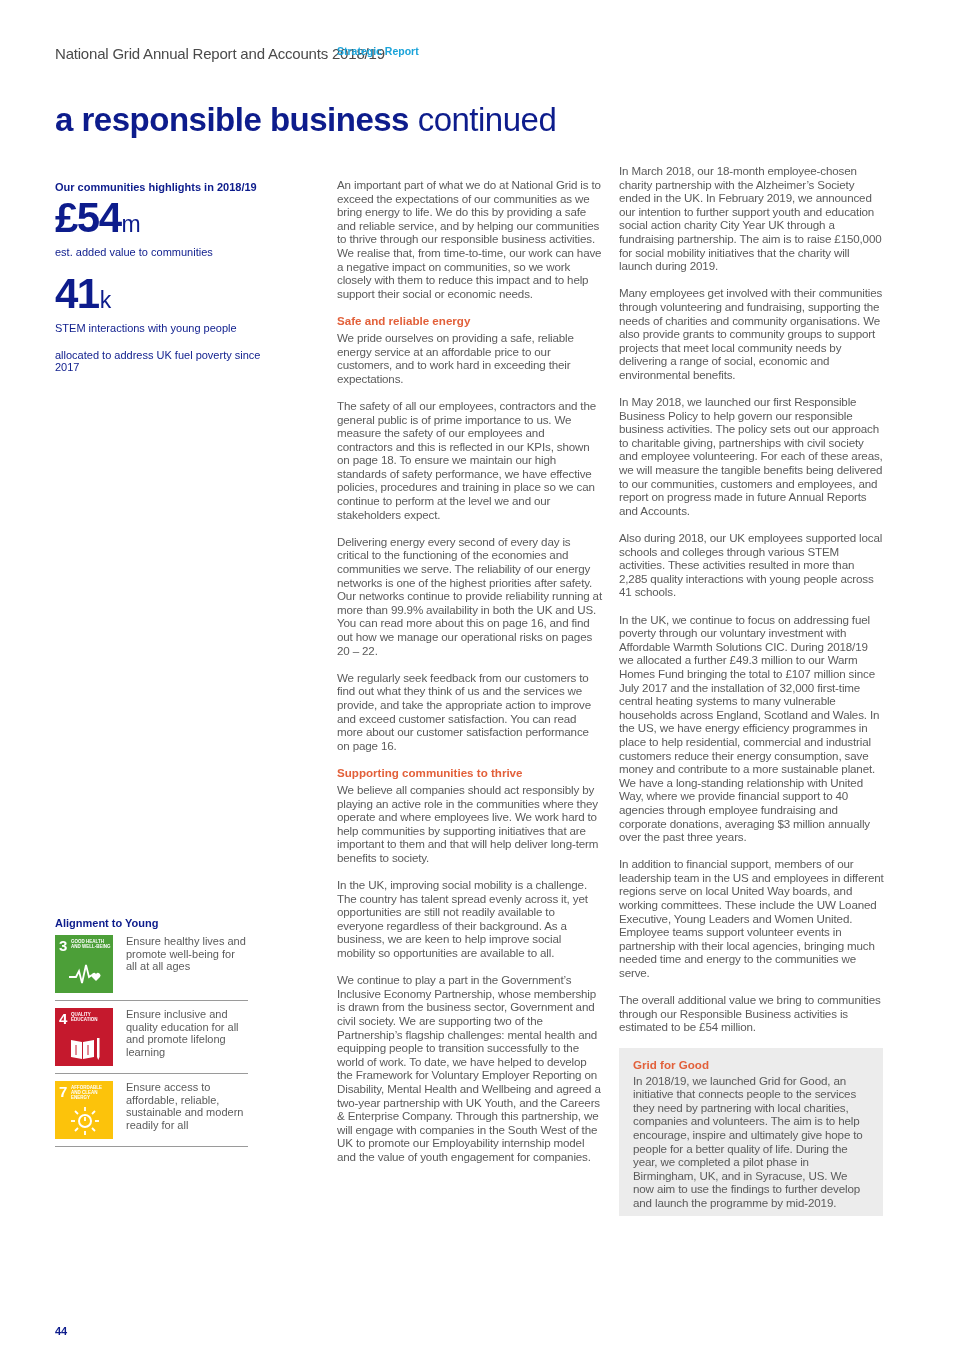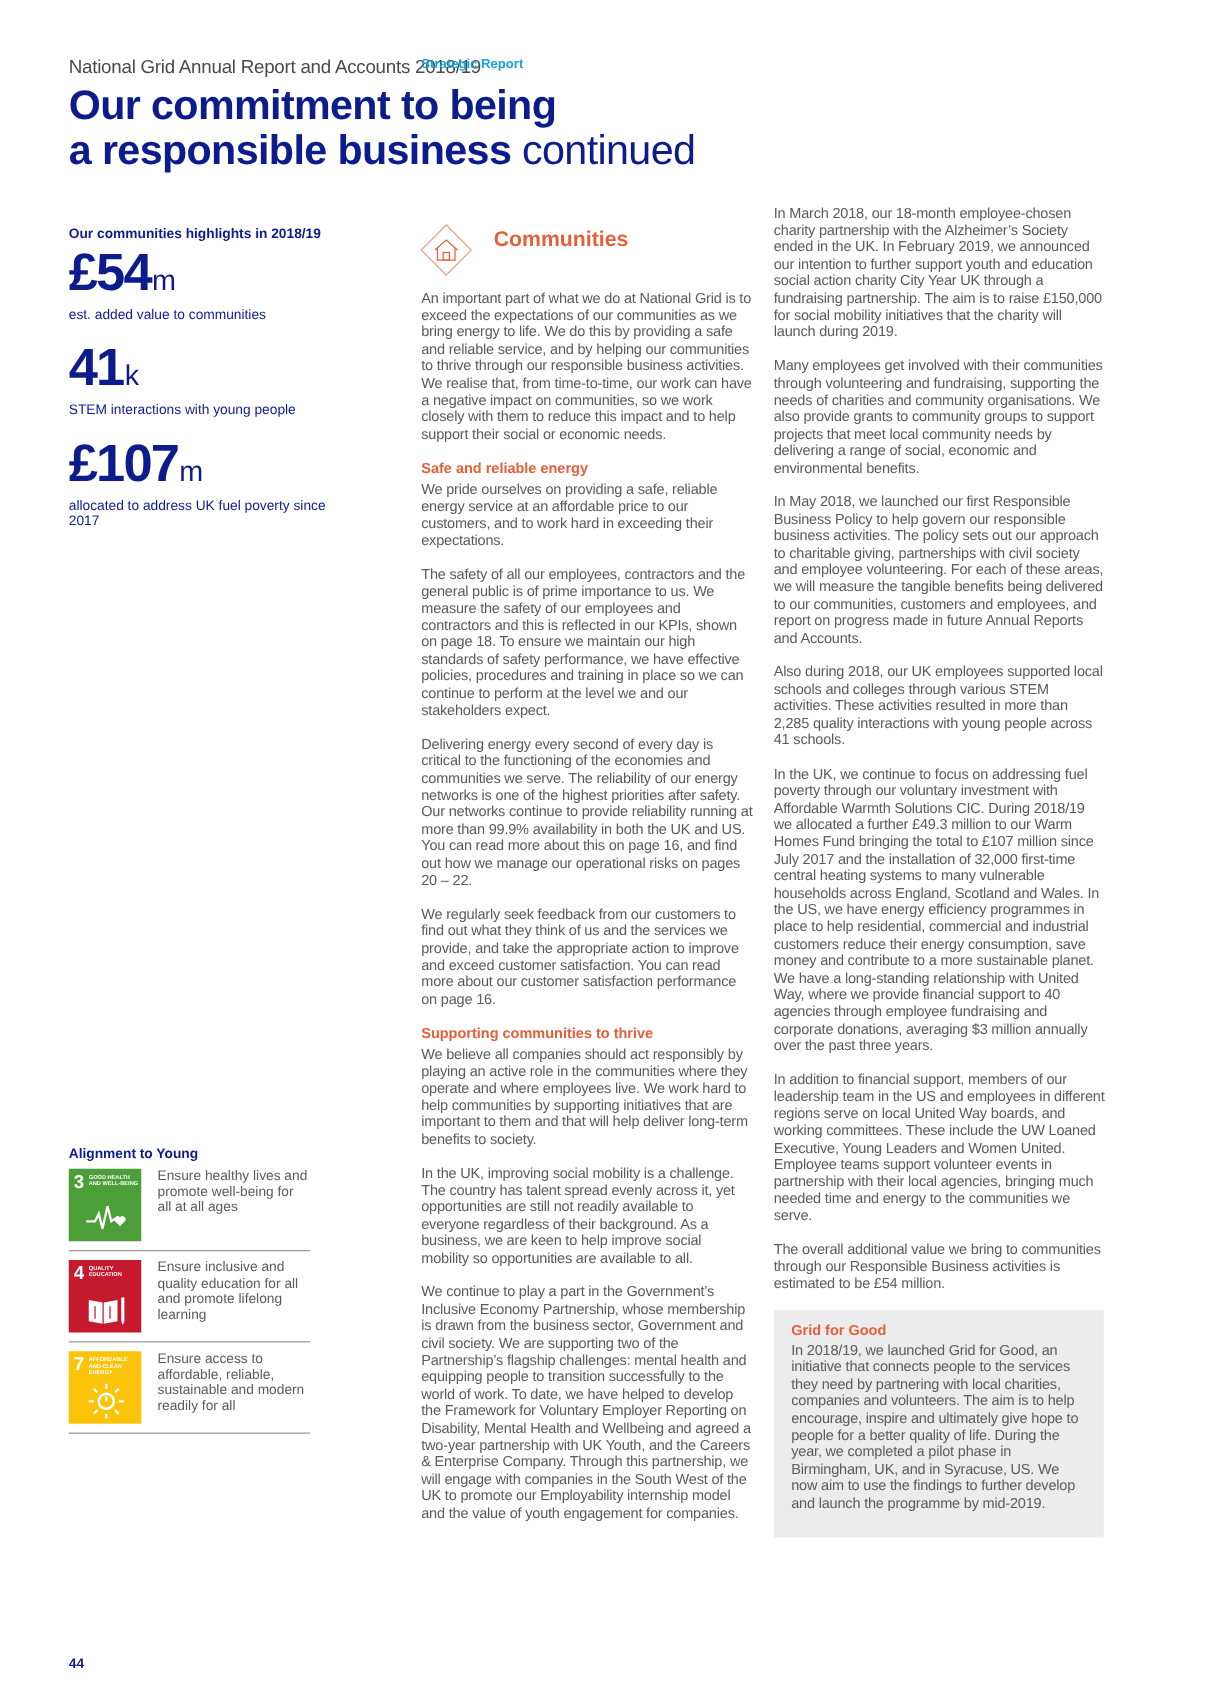--- a/index.html
+++ b/index.html
@@ -42,50 +42,49 @@
   
   .col-mid { position: absolute; left: 337px; top: 178px; width: 265px; }
   .comm-head { display: flex; align-items: center; height: 44px; margin-bottom: 10px; }
   .comm-icon { width: 44px; height: 44px; margin-left: -2px; }
   .comm-title { color: #e2603a; font-size: 17px; font-weight: bold; margin-left: 16px; margin-top: -2px; }
   .para { font-size: 11.6px; line-height: 13.6px; color: #5b5b5b; margin: 0 0 13.6px 0; letter-spacing: -0.15px; }
   .sub-heading { font-size: 11.6px; font-weight: bold; color: #e2603a; margin: 0 0 3px 0; line-height: 14px; }
 
   
   .col-right { position: absolute; left: 619px; top: 164px; width: 265px; }
-  .callout { background: #ececec; padding: 10px 14px 20px 14px; margin-left: 0; width: 236px; margin-top: 2px; }
+  .callout { background: #ececec; padding: 10px 14px 6px 14px; margin-left: 0; width: 236px; margin-top: 2px; }
   .callout .sub-heading { margin-bottom: 2px; }
   .callout .para { margin: 0; }
 
   .page-number { position: absolute; left: 55px; top: 1325px; font-size: 11px; font-weight: bold; color: #0d1c8c; }
 </style>
 </head>
 <body>
 
 <div class="running-head">National Grid Annual Report and Accounts 2018/19</div>
 <div class="section-tag">Strategic Report</div>
 
 <h1 class="page-title">
-  <span>Our commitment to being</span><br>
+  <br>
   <span>a responsible business</span>
   <span class="light">continued</span>
 </h1>
 
 <section class="highlights">
   <div class="hl-heading">Our communities highlights in 2018/19</div>
   <div class="stat">
     <div class="stat-value"><span>£54</span><span class="stat-unit">m</span></div>
     <div class="stat-desc">est. added value to communities</div>
   </div>
   <div class="stat">
     <div class="stat-value"><span>41</span><span class="stat-unit">k</span></div>
     <div class="stat-desc">STEM interactions with young people</div>
   </div>
   <div class="stat">
-    <div class="stat-value"><span>£107</span><span class="stat-unit">m</span></div>
     <div class="stat-desc">allocated to address UK fuel poverty since 2017</div>
   </div>
 </section>
 
 <section class="sdg-section">
   <div class="sdg-heading">Alignment to Young</div>
 
   <div class="sdg-item">
     <div class="sdg-tile" style="background:#4c9f38">
       <span class="sdg-num">3</span>
@@ -131,29 +130,20 @@
           <line x1="28" y1="6" x2="25" y2="9"></line>
             <line x1="11" y1="23" x2="8" y2="26"></line>
         </g>
       </svg>
     </div>
     <div class="sdg-text">Ensure access to affordable, reliable, sustainable and modern readily for all</div>
   </div>
 </section>
 
 <section class="col-mid">
-  <div class="comm-head">
-    <svg class="comm-icon" viewBox="0 0 44 44">
-      <polygon points="22,2 42,22 22,42 2,22" fill="none" stroke="#e7a58e" stroke-width="1"></polygon>
-      <path d="M13 22 L22 14 L31 22" fill="none" stroke="#e2603a" stroke-width="1"></path>
-      <path d="M15 20.5 L15 30 L29 30 L29 20.5" fill="none" stroke="#e2603a" stroke-width="1"></path>
-      <rect x="19.5" y="24" width="5" height="6" fill="none" stroke="#e2603a" stroke-width="1"></rect>
-    </svg>
-    <h2 class="comm-title">Communities</h2>
-  </div>
   <p class="para">An important part of what we do at National Grid is to exceed the expectations of our communities as we bring energy to life. We do this by providing a safe and reliable service, and by helping our communities to thrive through our responsible business activities. We realise that, from time-to-time, our work can have a negative impact on communities, so we work closely with them to reduce this impact and to help support their social or economic needs.</p>
 
   <h3 class="sub-heading">Safe and reliable energy</h3>
   <p class="para">We pride ourselves on providing a safe, reliable energy service at an affordable price to our customers, and to work hard in exceeding their expectations.</p>
   <p class="para">The safety of all our employees, contractors and the general public is of prime importance to us. We measure the safety of our employees and contractors and this is reflected in our KPIs, shown on page 18. To ensure we maintain our high standards of safety performance, we have effective policies, procedures and training in place so we can continue to perform at the level we and our stakeholders expect.</p>
   <p class="para">Delivering energy every second of every day is critical to the functioning of the economies and communities we serve. The reliability of our energy networks is one of the highest priorities after safety. Our networks continue to provide reliability running at more than 99.9% availability in both the UK and US. You can read more about this on page 16, and find out how we manage our operational risks on pages 20 – 22.</p>
   <p class="para">We regularly seek feedback from our customers to find out what they think of us and the services we provide, and take the appropriate action to improve and exceed customer satisfaction. You can read more about our customer satisfaction performance on page 16.</p>
 
   <h3 class="sub-heading">Supporting communities to thrive</h3>
   <p class="para">We believe all companies should act responsibly by playing an active role in the communities where they operate and where employees live. We work hard to help communities by supporting initiatives that are important to them and that will help deliver long-term benefits to society.</p>

